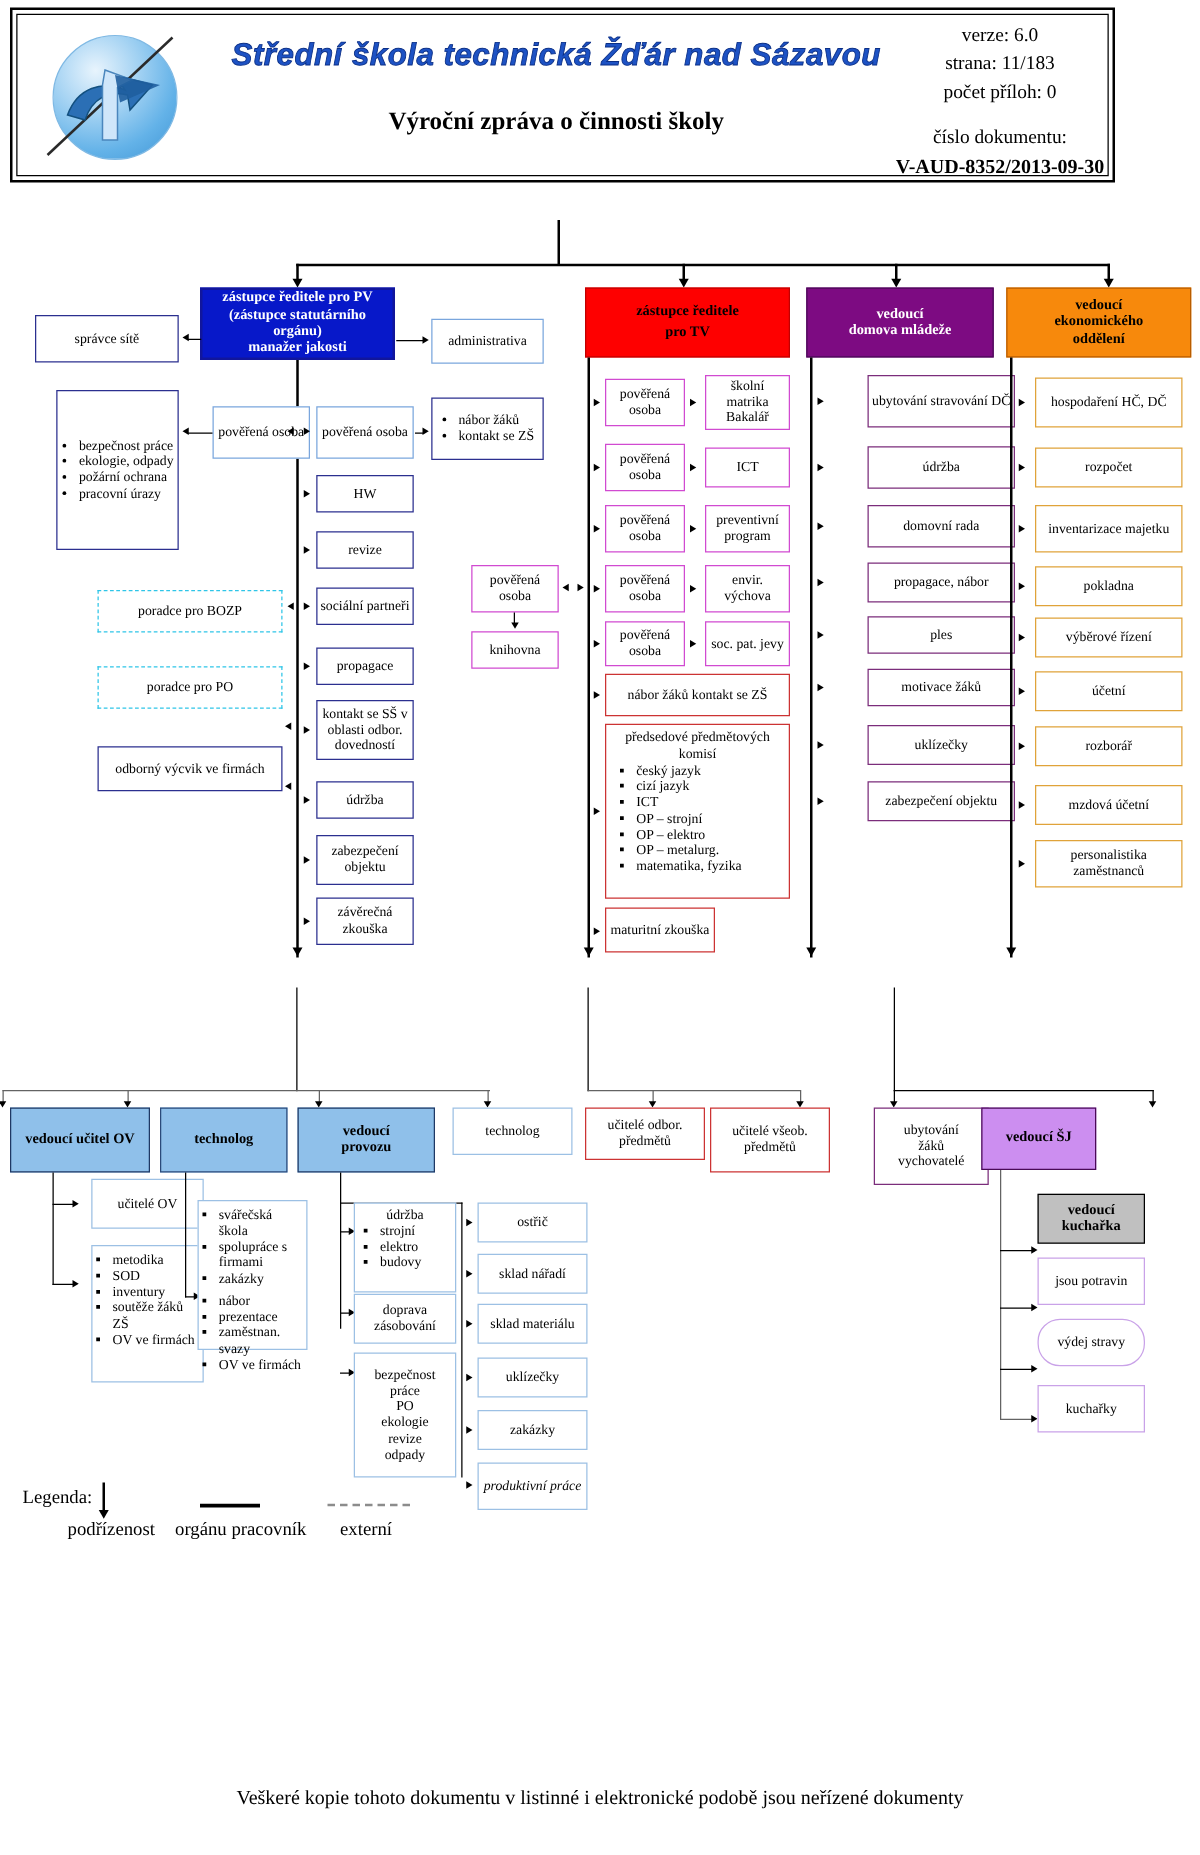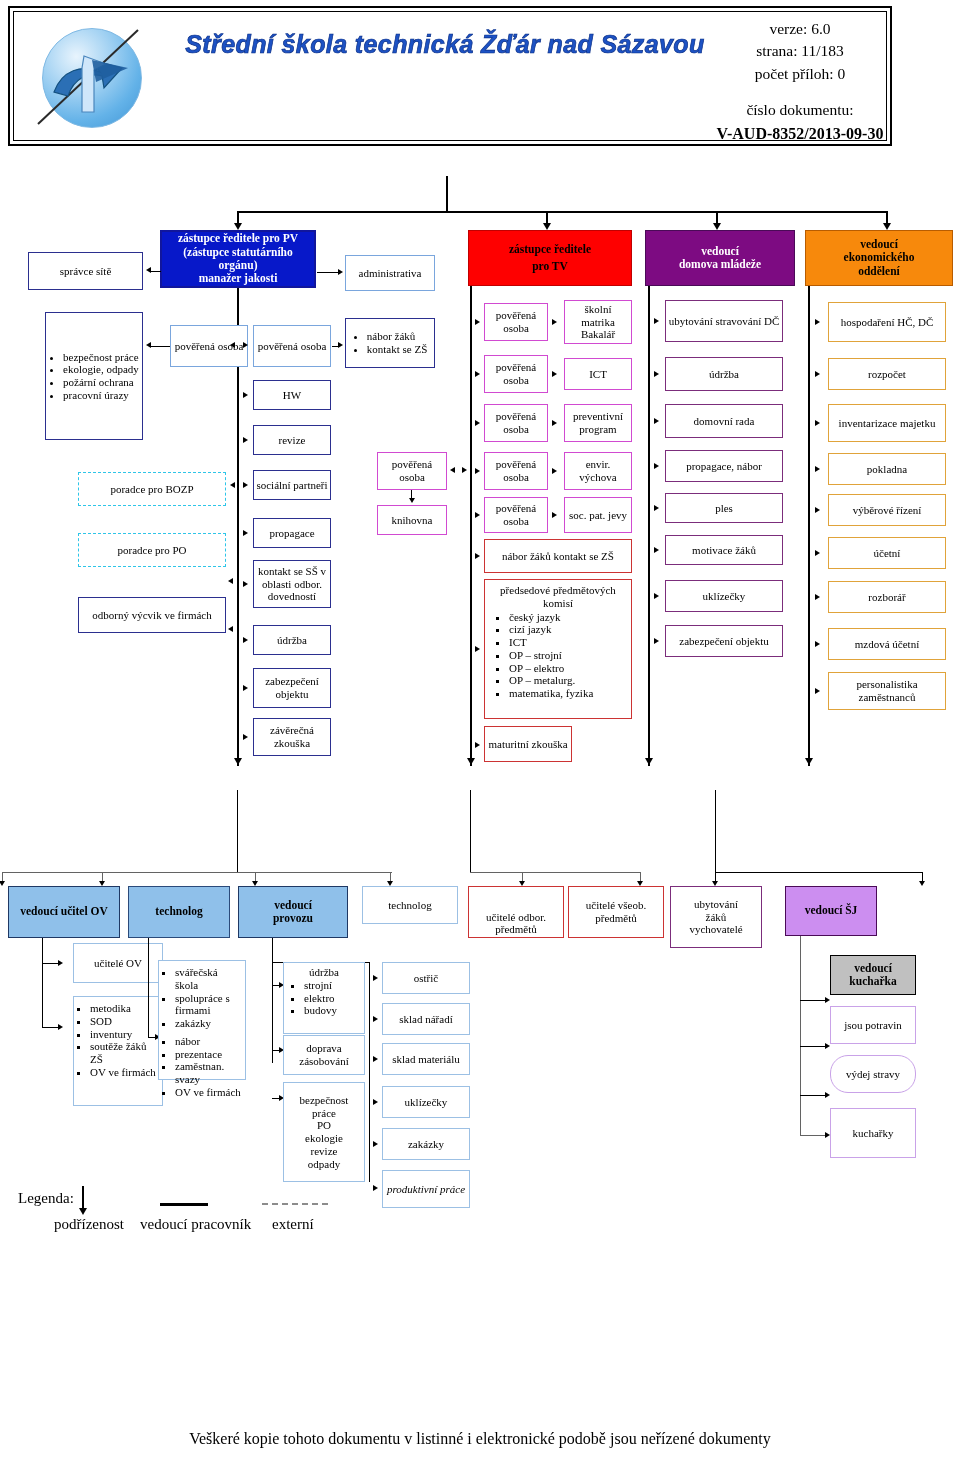--- a/index.html
+++ b/index.html
@@ -37,21 +37,21 @@
 
   
   .b-navy{border:1.6px solid #2b2f8f;}
   .b-ltblue{border:1.3px solid #7aa6dd;}
   .b-blue-solid{border:2px solid #11169c;background:#0718c9;color:#fff;}
   .b-red-solid{border:1.6px solid #c00000;background:#fe0000;color:#000;}
   .b-purple-solid{border:1.6px solid #4a0a57;background:#7d0b82;color:#fff;}
   .b-orange-solid{border:1.6px solid #b85c00;background:#f7890c;color:#000;}
   .b-magenta{border:1.6px solid #d14ad1;}
   .b-red{border:1.6px solid #c33;}
-  .b-purple{border:1.6px solid #7b2d7b;}
+  .b-purple{border:1.6px solid #7b2d7b;margin-left:29px;}
   .b-orange{border:1.6px solid #e0a33a;}
   .b-cyan-dash{border:1.7px dashed #2ec5e8;}
   .b-lblue-fill{border:1.7px solid #1f3864;background:#8fc0ea;}
   .b-lblue-fill2{border:1.5px solid #2b4a7a;background:#8fc0ea;}
   .b-violet-fill{border:1.7px solid #4a0a57;background:#cc8ef0;}
   .b-grey-fill{border:1.7px solid #000;background:#c0c0c0;}
   .b-lilac{border:1.5px solid #c9a2e8;}
   .b-vthin{border:1.2px solid #9cc0e4;}
 
   
@@ -84,20 +84,21 @@
       <line x1="4" y1="98" x2="104" y2="4" stroke="#2a2a2a" stroke-width="2"></line>
     </svg>
     <svg class="logo-arrow" viewBox="0 0 86 80">
       <path d="M6 54 C14 32 34 26 52 34 L44 22 L74 30 L56 50 L54 38 C40 34 26 40 20 58 Z" fill="#2b6fb5" stroke="#13507f" stroke-width="1.2"></path>
       <path d="M36 18 L58 26 L46 32 L46 74 L34 74 L34 30 Z" fill="#cfe6fa" stroke="#4a86bd" stroke-width="1.2"></path>
       <path d="M44 22 L80 30 L48 44 Z" fill="#1f5e9e" opacity=".9"></path>
     </svg>
   </div>
 
   <div class="school-name">Střední škola technická Žďár nad Sázavou</div>
+  <div class="report-title">Výroční zpráva o činnosti školy</div>
 
   <div class="meta">
     <div>verze: 6.0</div>
     <div>strana: 11/183</div>
     <div>počet příloh: 0</div>
     <div class="dno">číslo dokumentu:</div>
     <div class="dnum">V-AUD-8352/2013-09-30</div>
   </div>
 </div>
 
@@ -333,21 +334,21 @@
 
 <div class="bx hd b-lblue-fill2" style="left:128px;top:886px;width:102px;height:52px;">technolog</div>
 
 <div class="bx hd b-lblue-fill" style="left:238px;top:886px;width:110px;height:52px;flex-direction:column;">
   <span>vedoucí</span>
   <span>provozu</span>
 </div>
 
 <div class="bx b-vthin" style="left:362px;top:886px;width:96px;height:38px;">technolog</div>
 
-<div class="bx b-red" style="left:468px;top:886px;width:96px;height:52px;flex-direction:column;justify-content:flex-end;">
+<div class="bx b-red" style="left:468px;top:886px;width:96px;height:42px;flex-direction:column;">
   <span>učitelé odbor.</span>
   <span>předmětů</span>
 </div>
 
 <div class="bx b-red" style="left:568px;top:886px;width:96px;height:52px;flex-direction:column;">
   <span>učitelé všeob.</span>
   <span>předmětů</span>
 </div>
 
 <div class="bx b-purple" style="left:670px;top:886px;width:92px;height:62px;flex-direction:column;">
@@ -450,26 +451,26 @@
 <div class="ln grey" style="left:800px;top:1135px;width:28px;height:1.3px;"></div>
 <div class="arw rt sm" style="left:825px;top:1131.5px;"></div>
 
 <div class="bx hd b-grey-fill" style="left:830px;top:955px;width:86px;height:40px;flex-direction:column;">
   <span>vedoucí</span>
   <span>kuchařka</span>
 </div>
 
 <div class="bx b-lilac" style="left:830px;top:1006px;width:86px;height:38px;">jsou potravin</div>
 <div class="bx b-lilac" style="left:830px;top:1055px;width:86px;height:38px;border-radius:18px;">výdej stravy</div>
-<div class="bx b-lilac" style="left:830px;top:1108px;width:86px;height:50px;">kuchařky</div>
+<div class="bx b-lilac" style="left:830px;top:1108px;width:86px;height:38px;">kuchařky</div>
 
 <div class="legend" style="left:18px;top:1190px;">Legenda:</div>
 <div class="ln" style="left:82px;top:1186px;width:1.6px;height:24px;"></div>
 <div class="arw dn" style="left:78.6px;top:1208px;"></div>
 <div class="legend" style="left:54px;top:1216px;">podřízenost</div>
 
 <div class="lg-line" style="left:160px;top:1203px;width:48px;height:3px;"></div>
-<div class="legend" style="left:140px;top:1216px;">vedoucí pracovník</div>
+<div class="legend" style="left:140px;top:1216px;">orgánu pracovník</div>
 
 <div style="position:absolute;left:262px;top:1203px;width:66px;height:0;border-top:2px dashed #8c8c8c;"></div>
 <div class="legend" style="left:272px;top:1216px;">externí</div>
 
 <div class="footer">Veškeré kopie tohoto dokumentu v listinné i elektronické podobě jsou neřízené dokumenty</div>
 
 </body></html>

